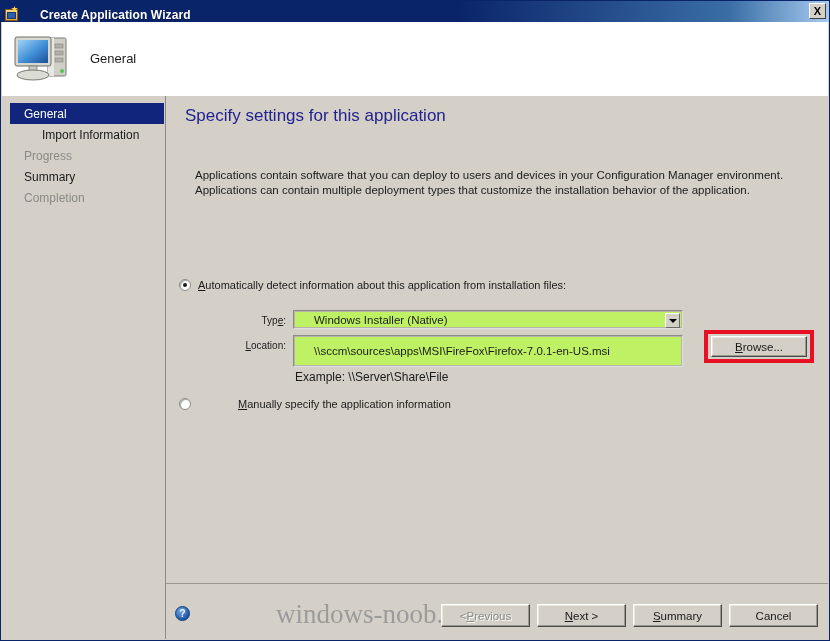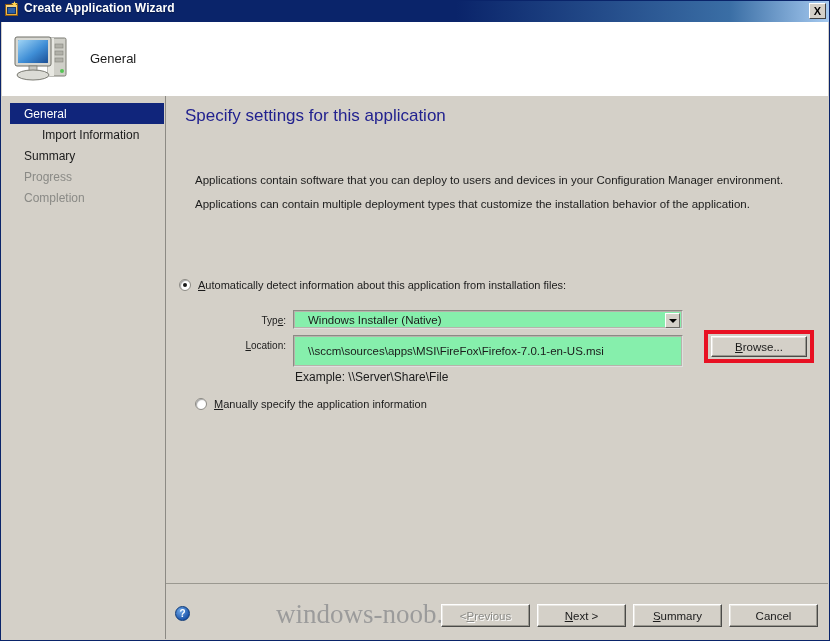--- a/index.html
+++ b/index.html
@@ -16,22 +16,23 @@
     background: #d4d0c8;
     border: 1px solid #0a246a;
     overflow: hidden;
   }
 
   
   #titlebar {
     position: absolute; left: 0; top: 0; right: 0;
     height: 21px;
     background: linear-gradient(to right, #0a246a 0%, #0a246a 55%, #3a6ea5 88%, #a6caf0 100%);
-    display: flex; align-items: flex-start;
+    display: flex; align-items: flex-end;
     padding: 0 2px 0 3px;
+    gap: 16px;
   }
   #title-icon {
     width: 16px; height: 16px;
     position: relative;
     flex: 0 0 auto;
     margin-right: 4px;
   }
   #title-icon .ti-box {
     position: absolute; left: 1px; top: 3px; width: 13px; height: 12px;
     background: linear-gradient(to bottom, #f7d98a, #e8a93c);
@@ -131,21 +132,21 @@
   #page-title {
     position: absolute; left: 19px; top: 10px;
     font-size: 17px;
     color: #22228f;
     white-space: nowrap;
   }
   #page-desc {
     position: absolute; left: 29px; top: 72px; right: 22px;
     font-size: 11.5px;
     color: #1b1b1b;
-    line-height: 24px;
+    line-height: 15px;
   }
 
   
   .radio-row {
     position: absolute;
     display: flex; align-items: center;
     font-size: 11px; color: #1b1b1b;
     cursor: default;
   }
   .radio {
@@ -159,41 +160,41 @@
     margin-right: 7px;
     margin-top: 1px;
   }
   .radio.checked::after {
     content: "";
     position: absolute; left: 3px; top: 3px;
     width: 4px; height: 4px; border-radius: 50%;
     background: #1b1b1b;
   }
   #auto-radio-row { left: 13px; top: 182px; }
-  #manual-radio-row { left: 29px; top: 301px; }
+  #manual-radio-row { left: 13px; top: 301px; gap: 40px; }
 
   .field-label {
     position: absolute;
     font-size: 10px; color: #1b1b1b;
     text-align: right;
     width: 90px;
   }
   #type-label { left: 30px; top: 219px; }
   #location-label { left: 30px; top: 244px; }
 
   .tb {
     position: absolute;
-    background: #86efac;
+    background: #bef264;
     border: 1px solid;
     border-color: #8c8a84 #dfdfdf #dfdfdf #8c8a84;
     outline: 1px solid #b6b3ab;
     outline-offset: -2px;
     font-size: 11.5px; color: #1b1b1b;
     display: flex; align-items: center;
-    padding-left: 14px;
+    padding-left: 20px;
     white-space: nowrap;
     overflow: hidden;
   }
   #type-combo {
     left: 127px; top: 214px; width: 390px; height: 19px;
     padding-right: 18px;
   }
   #type-combo-arrow {
     position: absolute; right: 2px; top: 2px;
     width: 15px; height: 15px;
@@ -318,22 +319,22 @@
       </svg>
     </div>
     <div id="header-label">General</div>
   </div>
 
   <div id="body">
 
     <div id="sidebar">
       <div class="nav-item selected">General</div>
       <div class="nav-item sub">Import Information</div>
+      <div class="nav-item disabled">Progress</div>
       <div class="nav-item">Summary</div>
-      <div class="nav-item disabled">Progress</div>
       <div class="nav-item disabled">Completion</div>
     </div>
 
     <div id="content">
 
       <div id="page-title">Specify settings for this application</div>
       <div id="page-desc">Applications contain software that you can deploy to users and devices in your Configuration Manager environment. Applications can contain multiple deployment types that customize the installation behavior of the application.</div>
 
       <div class="radio-row" id="auto-radio-row">
         <span class="radio checked"></span>

